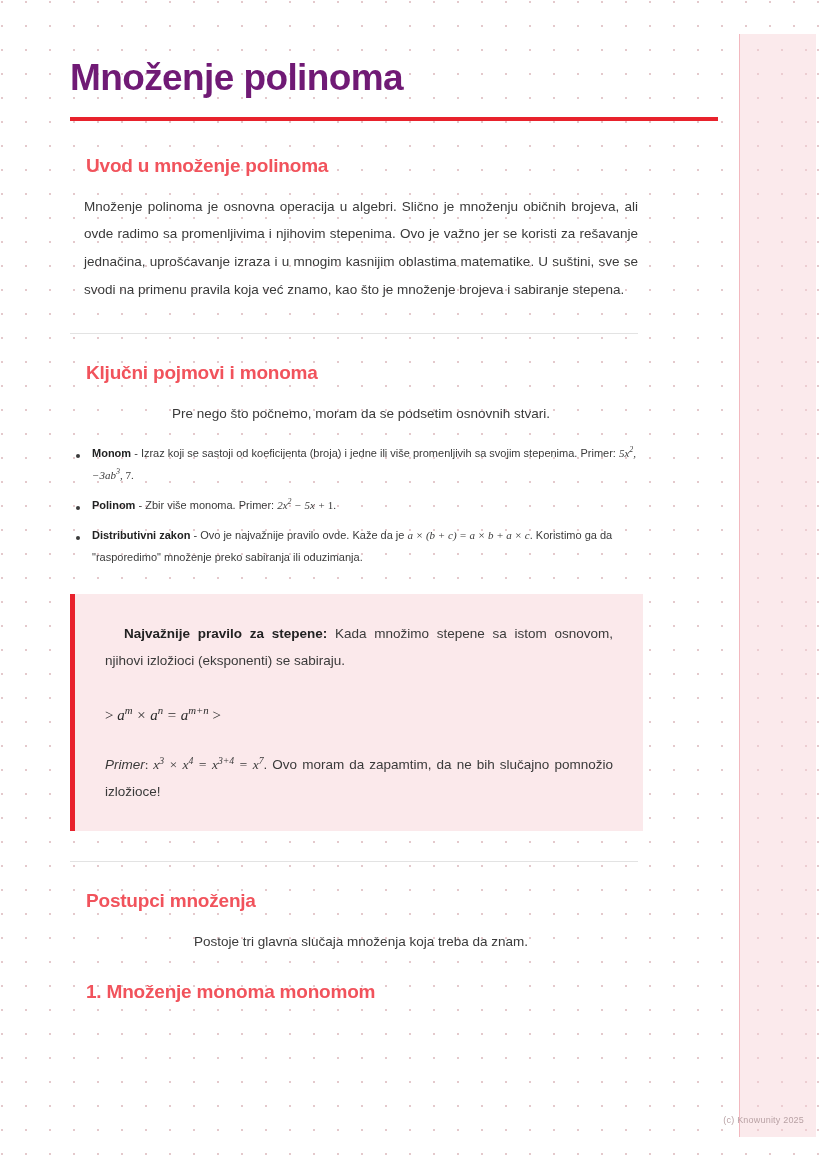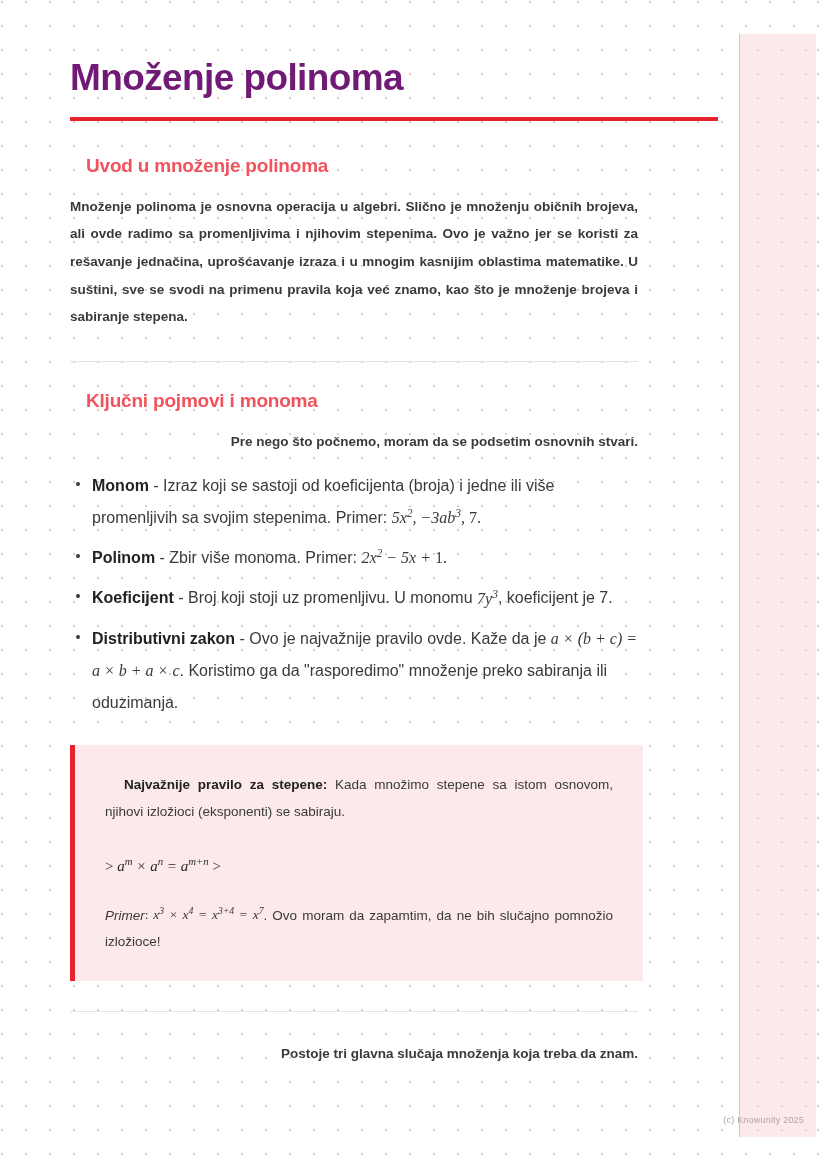--- a/index.html
+++ b/index.html
@@ -67,44 +67,43 @@
     font-weight: bold;
     color: #f1535c;
     margin: 0 0 16px 16px;
     letter-spacing: -0.2px;
   }
 
   p.para {
     font-size: 13.5px;
     line-height: 2.05;
     color: #3a3a3a;
-    margin: 0 0 6px 0;
+    margin: 0 0 6px 14px;
     text-align: justify;
-    font-weight: bold;
   }
   p.para.narrow {
-    text-align: right;
+    text-align: center;
   }
 
   .divider {
     border: 0;
     border-top: 1px solid #e3e3e3;
     margin: 30px 0 28px 0;
     width: 568px;
   }
 
   ul.terms {
     list-style: none;
     margin: 14px 0 0 0;
     padding: 0;
   }
   ul.terms li {
     position: relative;
     padding-left: 22px;
-    font-size: 16px;
+    font-size: 11px;
     line-height: 2.0;
     color: #3a3a3a;
     margin-bottom: 8px;
   }
   ul.terms li::before {
     content: "";
     position: absolute;
     left: 6px;
     top: 12px;
     width: 4px;
@@ -177,34 +176,33 @@
   <p class="para narrow">Pre nego što počnemo, moram da se podsetim osnovnih stvari.</p>
 
   <ul class="terms">
     <li>
       <b>Monom</b><span> - Izraz koji se sastoji od koeficijenta (broja) i jedne ili više promenljivih sa svojim stepenima. Primer: </span><span class="m">5<i>x</i><sup>2</sup>, −3<i>ab</i><sup>3</sup>, <span class="num">7.</span></span>
     </li>
     <li>
       <b>Polinom</b><span> - Zbir više monoma. Primer: </span><span class="m">2<i>x</i><sup>2</sup> − 5<i>x</i> + <span class="num">1.</span></span>
     </li>
     <li>
-      <b>Koeficijent</b><span> - Broj koji stoji uz promenljivu. U monomu </span><span class="m">7<i>y</i><sup>3</sup></span><span>, koeficijent je 7.</span>
-    </li>
-    <li>
       <b>Distributivni zakon</b><span> - Ovo je najvažnije pravilo ovde. Kaže da je </span><span class="m"><i>a</i> × (<i>b</i> + <i>c</i>) = <i>a</i> × <i>b</i> + <i>a</i> × <i>c</i></span><span>. Koristimo ga da "rasporedimo" množenje preko sabiranja ili oduzimanja.</span>
     </li>
   </ul>
 
   <div class="callout">
     <p><b>Najvažnije pravilo za stepene:</b><span> Kada množimo stepene sa istom osnovom, njihovi izložioci (eksponenti) se sabiraju.</span></p>
     <div class="formula">
       &gt; <span class="m"><i>a</i><sup>m</sup> × <i>a</i><sup>n</sup> = <i>a</i><sup>m+n</sup></span> &gt;
     </div>
     <p class="example"><span class="it">Primer</span><span class="m"><span class="num">: </span><i>x</i><sup>3</sup> × <i>x</i><sup>4</sup> = <i>x</i><sup>3+4</sup> = <i>x</i><sup>7</sup></span><span>. Ovo moram da zapamtim, da ne bih slučajno pomnožio izložioce!</span></p>
   </div>
 
   <hr class="divider">
 
+  <h2 class="section-title">Postupci množenja</h2>
   <p class="para narrow">Postoje tri glavna slučaja množenja koja treba da znam.</p>
+  <h2 class="section-title" style="margin-top:26px">1. Množenje monoma monomom</h2>
 
 </div>
 
 <div class="footer-note">(c) Knowunity 2025</div>
 
 </body></html>

